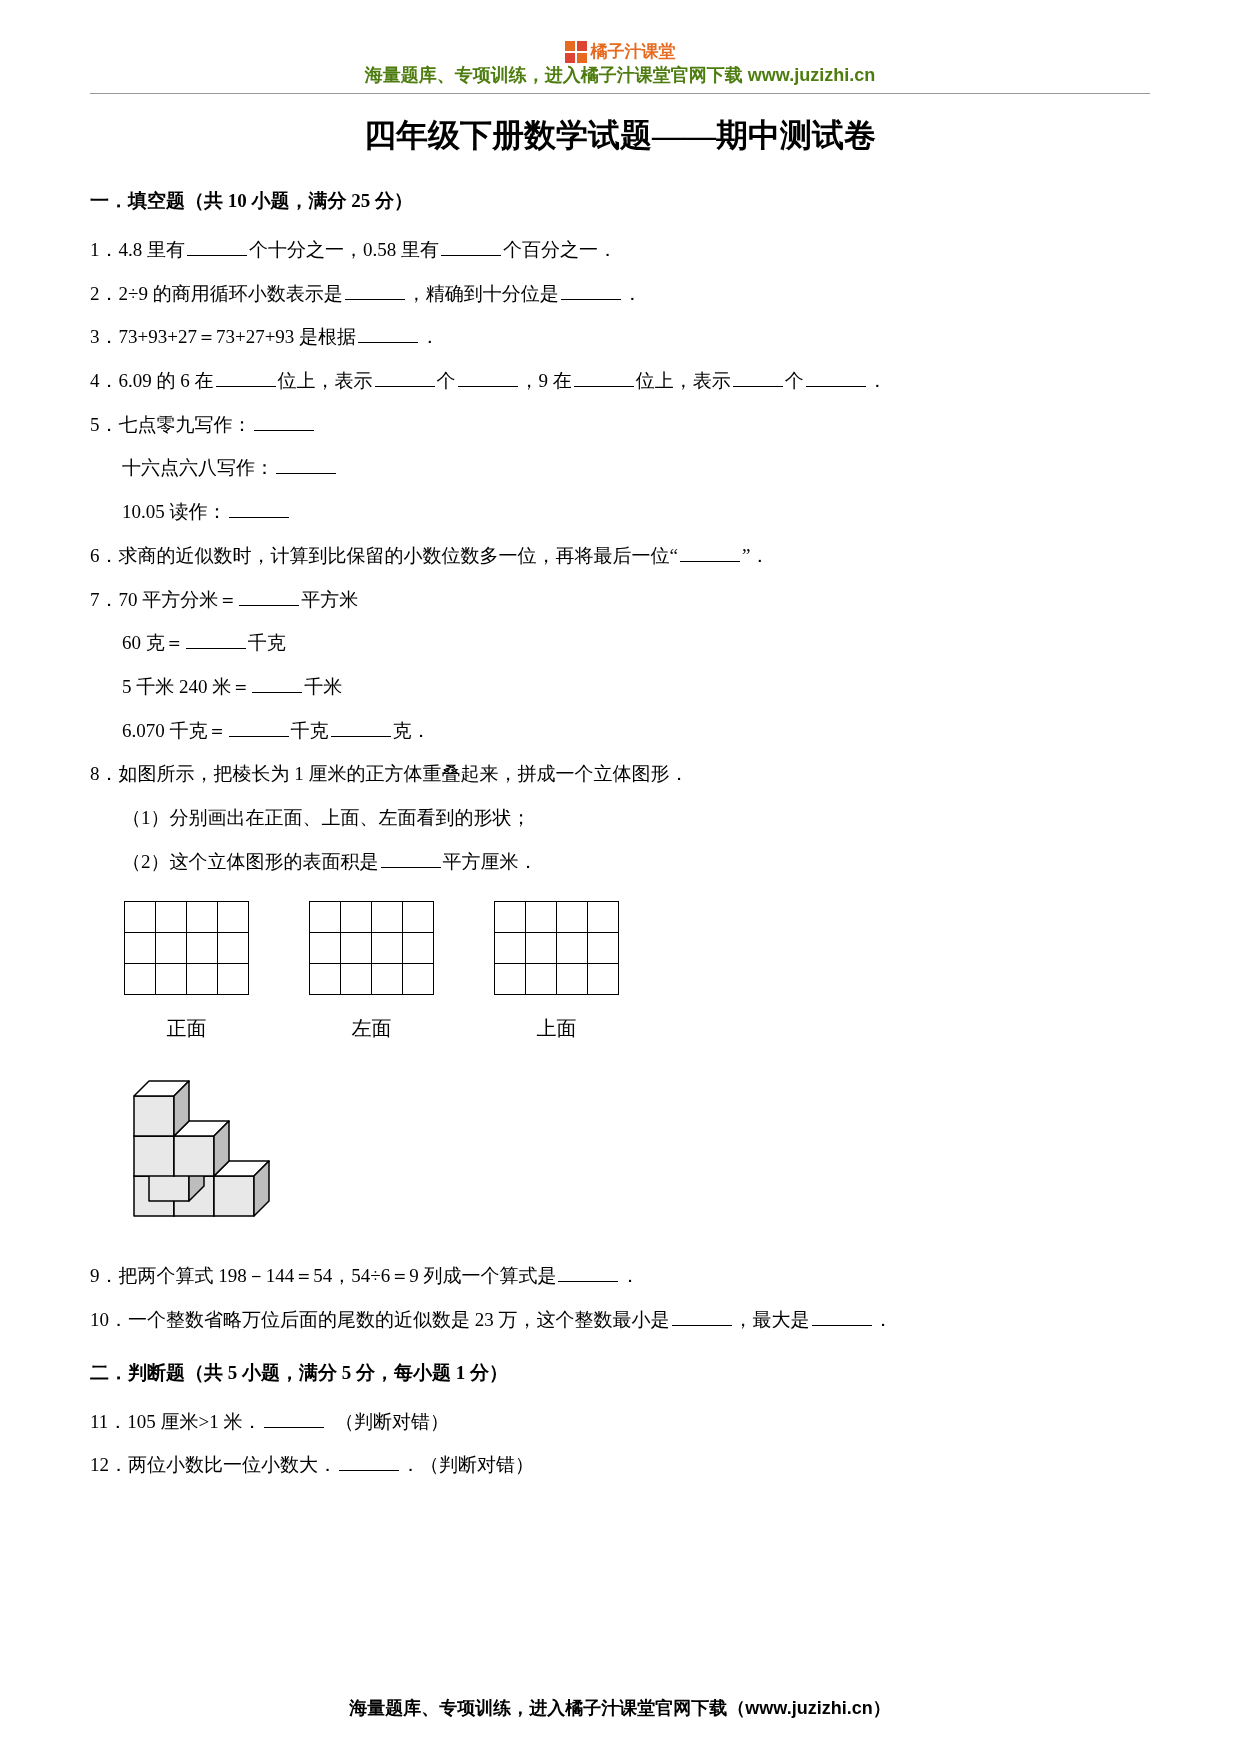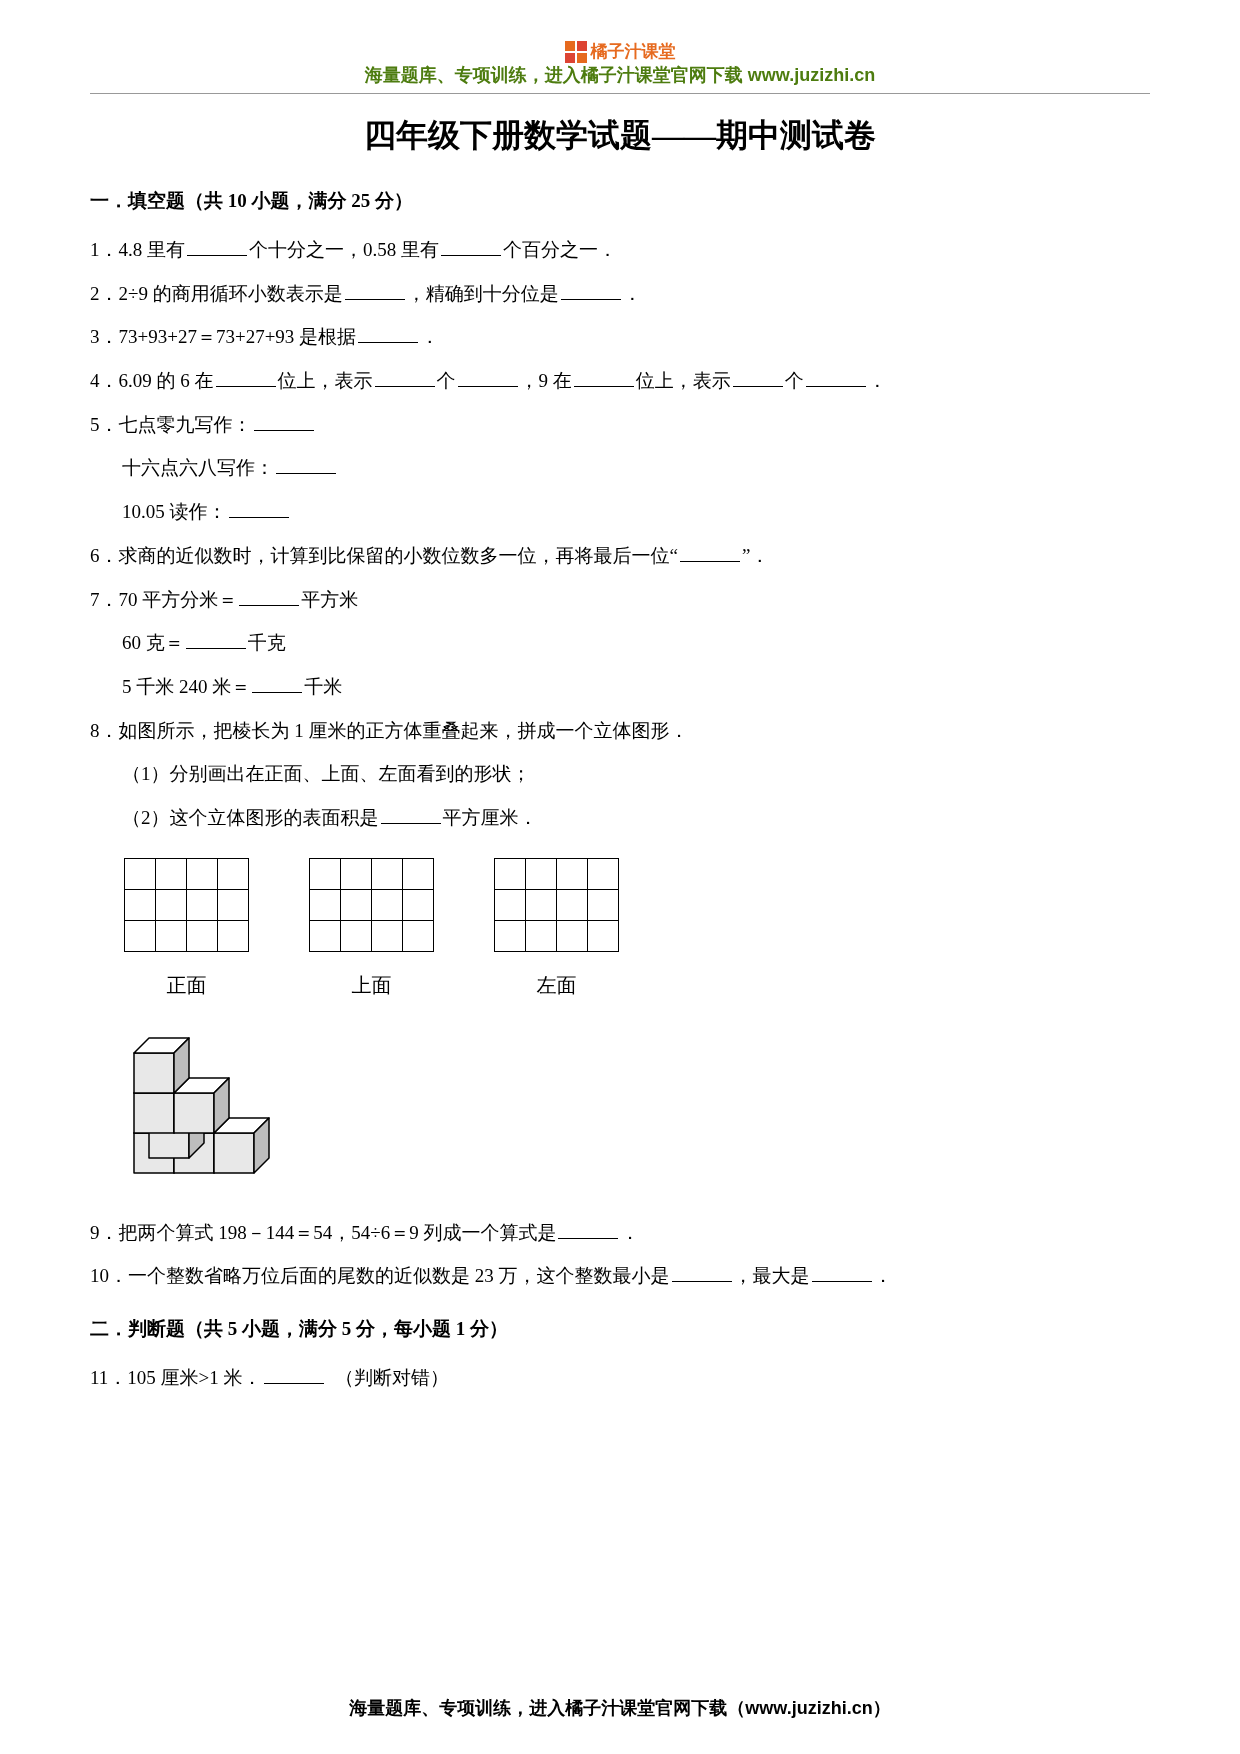--- a/index.html
+++ b/index.html
@@ -152,20 +152,23 @@
 
   <p class="q">
     <span>7．70 平方分米＝</span><span class="blank w60"></span><span>平方米</span>
   </p>
   <p class="q indent">
     <span>60 克＝</span><span class="blank w60"></span><span>千克</span>
   </p>
   <p class="q indent">
     <span>5 千米 240 米＝</span><span class="blank w50"></span><span>千米</span>
   </p>
+  <p class="q indent">
+    <span>6.070 千克＝</span><span class="blank w60"></span><span>千克</span><span class="blank w60"></span><span>克．</span>
+  </p>
 
   <p class="q">8．如图所示，把棱长为 1 厘米的正方体重叠起来，拼成一个立体图形．</p>
   <p class="q indent">（1）分别画出在正面、上面、左面看到的形状；</p>
   <p class="q indent">
     <span>（2）这个立体图形的表面积是</span><span class="blank w60"></span><span>平方厘米．</span>
   </p>
 
   <div class="grids-row">
     <div class="grid-wrap">
       <table class="grid row4">
@@ -208,21 +211,21 @@
               <td></td>
             </tr>
             <tr>
               <td></td>
               <td></td>
               <td></td>
               <td></td>
             </tr>
           </tbody>
         </table>
-      <div class="grid-label">上面</div>
+      <div class="grid-label">左面</div>
     </div>
     <div class="grid-wrap">
       <table class="grid row4">
           <tbody>
             <tr>
               <td></td>
               <td></td>
               <td></td>
               <td></td>
             </tr>
@@ -233,21 +236,21 @@
               <td></td>
             </tr>
             <tr>
               <td></td>
               <td></td>
               <td></td>
               <td></td>
             </tr>
           </tbody>
         </table>
-      <div class="grid-label">左面</div>
+      <div class="grid-label">上面</div>
     </div>
   </div>
 
   <div class="cube-figure">
     <svg width="170" height="170" viewBox="0 0 170 170">
       <g stroke="#000" stroke-width="1.5" stroke-linejoin="round">
 
         <g transform="translate(10,110)">
           <polygon points="0,0 40,0 40,40 0,40" fill="#e8e8e8"></polygon>
           <polygon points="0,0 15,-15 55,-15 40,0" fill="#fff"></polygon>
@@ -297,16 +300,19 @@
   <p class="q">
     <span>10．一个整数省略万位后面的尾数的近似数是 23 万，这个整数最小是</span><span class="blank w60"></span><span>，最大是</span><span class="blank w60"></span><span>．</span>
   </p>
 
   <div class="section-head">二．判断题（共 5 小题，满分 5 分，每小题 1 分）</div>
 
   <p class="q">
     <span>11．105 厘米&gt;1 米．</span><span class="blank w60"></span>&nbsp;&nbsp;<span>（判断对错）</span>
   </p>
 
+  <p class="q">
+    <span>12．两位小数比一位小数大．</span><span class="blank w60"></span><span>．（判断对错）</span>
+  </p>
 
 </div>
 
 <div class="footer">海量题库、专项训练，进入橘子汁课堂官网下载（www.juzizhi.cn）</div>
 
 </body></html>

